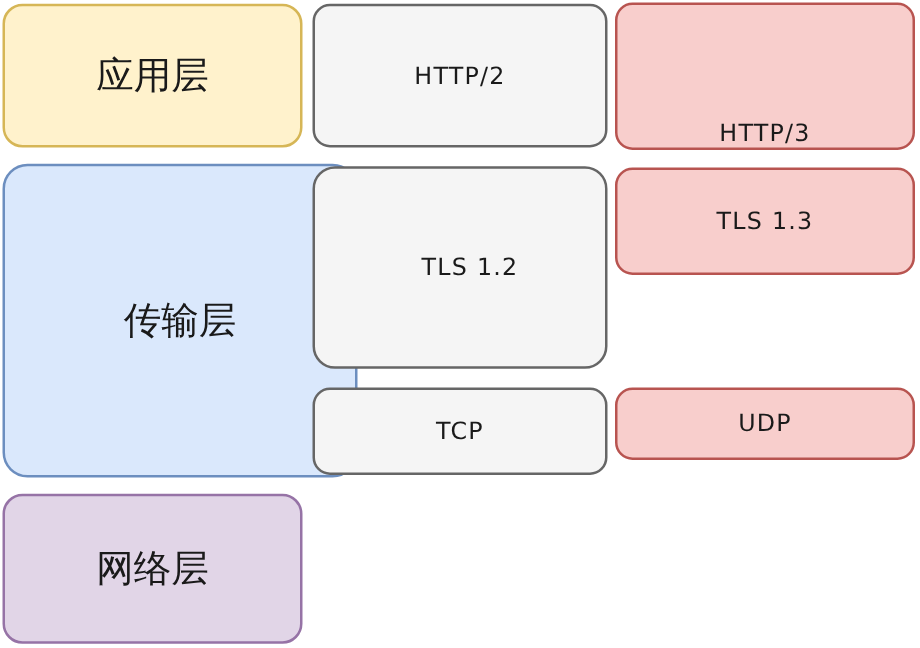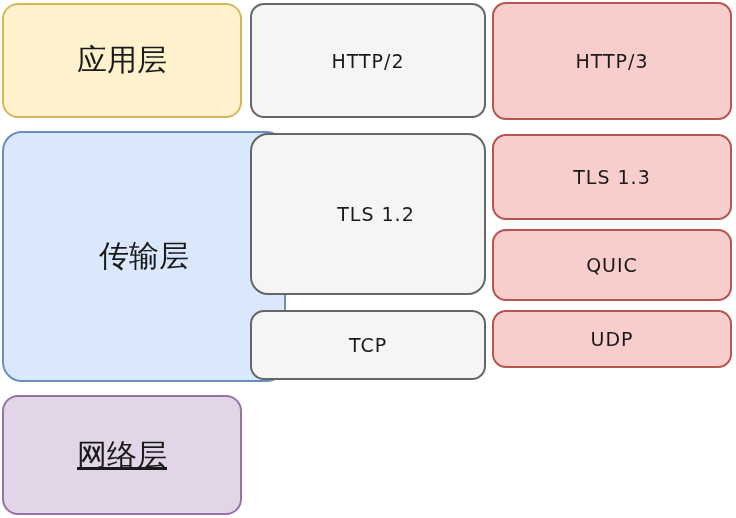--- a/index.html
+++ b/index.html
@@ -26,30 +26,30 @@
     align-items: center;
     justify-content: center;
     color: var(--text, #1a1a1a);
   }
   .lbl {
     white-space: nowrap;
   }
   
   .c-app       { background: var(--app-fill, #fff2cc);       border-color: var(--app-stroke, #d6b656); }
   .c-transport { background: var(--transport-fill, #dae8fc); border-color: var(--transport-stroke, #6c8ebf); }
-  .c-network   { background: var(--network-fill, #e1d5e7);   border-color: var(--network-stroke, #9673a6); text-decoration: underline; }
+  .c-network   { background: var(--network-fill, #e1d5e7);   border-color: var(--network-stroke, #9673a6); }
   .c-neutral   { background: var(--neutral-fill, #f5f5f5);   border-color: var(--neutral-stroke, #666666); }
   .c-h3        { background: var(--h3-fill, #f8cecc);        border-color: var(--h3-stroke, #b85450); }
   
   .t-cjk   { font-size: 30px; font-family: "Liberation Sans", sans-serif; }
   .t-latin { font-size: 19px; font-family: "DejaVu Sans", sans-serif; letter-spacing: 1px; }
   
   .pos-app       { left: 2px;   top: 3px;   width: 240px; height: 115px; border-radius: 16px; }
   .pos-http2     { left: 250px; top: 3px;   width: 236px; height: 115px; }
-  .pos-http3     { left: 492px; top: 2px;   width: 240px; height: 118px; }
+  .pos-http3     { left: 492px; top: 2px;   width: 240px; height: 118px; align-items: flex-end; }
   .pos-transport { left: 2px;   top: 131px; width: 284px; height: 251px; border-radius: 20px; }
   .pos-tls12     { left: 250px; top: 133px; width: 236px; height: 162px; border-radius: 18px; padding-left: 16px; }
   .pos-tls13     { left: 492px; top: 134px; width: 240px; height: 86px; justify-content: center; }
   .pos-quic      { left: 492px; top: 229px; width: 240px; height: 72px; }
   .pos-tcp       { left: 250px; top: 310px; width: 236px; height: 70px; text-align: right; }
   .pos-udp       { left: 492px; top: 310px; width: 240px; height: 58px; }
   .pos-network   { left: 2px;   top: 395px; width: 240px; height: 120px; border-radius: 16px; }
   .pos-ip        { left: 250px; top: 394px; width: 482px; height: 121px; }
 </style>
 </head>
@@ -76,21 +76,18 @@
   <div class="box c-neutral pos-tcp">
     <span class="lbl t-latin">TCP</span>
   </div>
 
   <div class="box c-h3 pos-http3">
     <span class="lbl t-latin">HTTP/3</span>
   </div>
   <div class="box c-h3 pos-tls13">
     <span class="lbl t-latin">TLS 1.3</span>
   </div>
-  <div class="box c-h3 pos-quic">
-    <span class="lbl t-latin">QUIC</span>
-  </div>
   <div class="box c-h3 pos-udp">
     <span class="lbl t-latin">UDP</span>
   </div>
 
 
 </div>
 
 </body></html>

